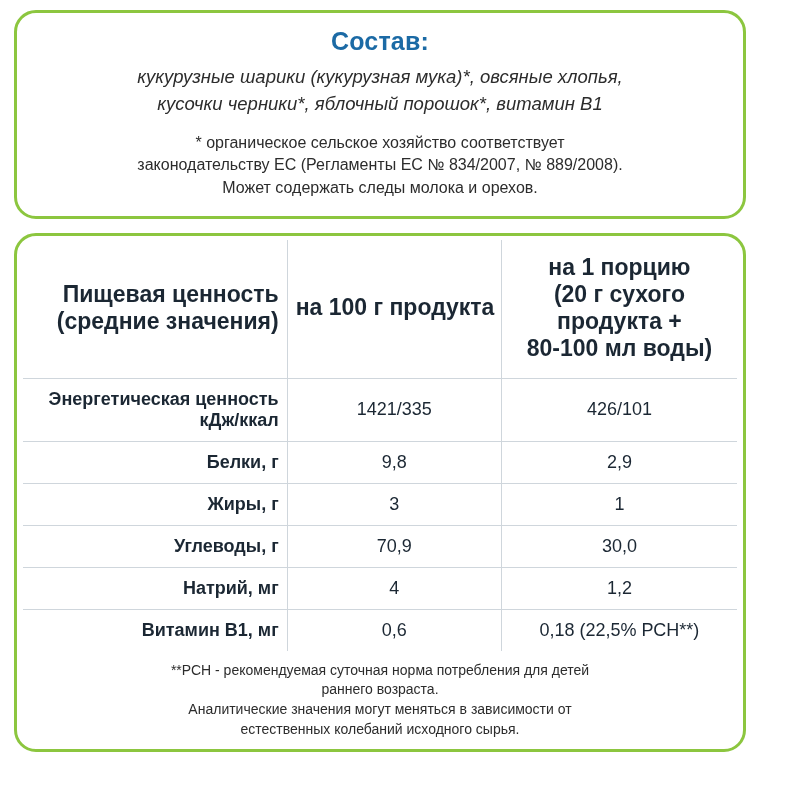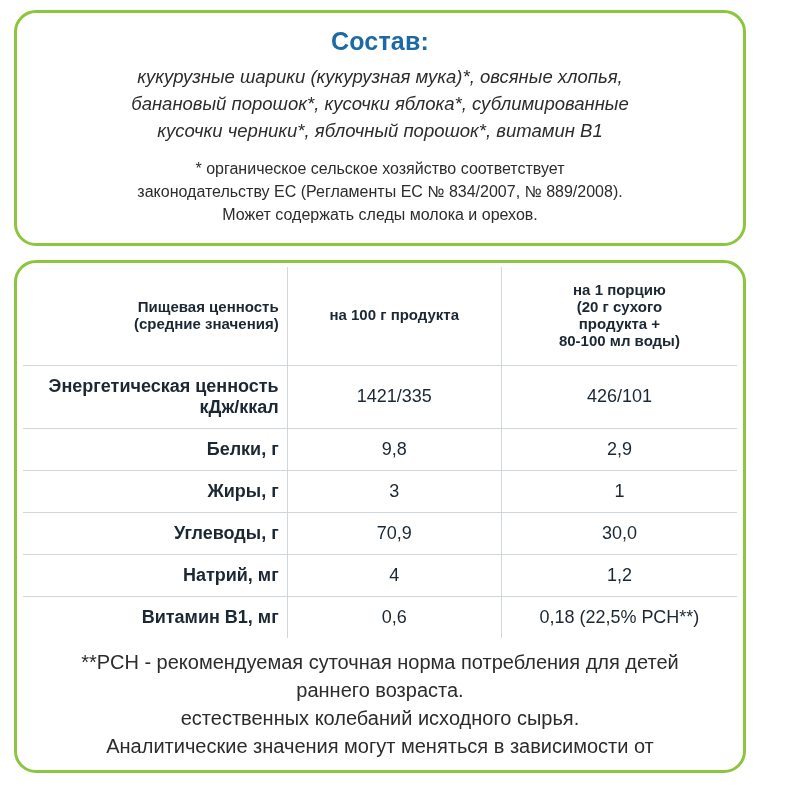--- a/index.html
+++ b/index.html
@@ -79,21 +79,21 @@
   table.nutrition td {
     border-bottom: 1.5px solid #cfd6dc;
     padding: 10px 8px;
     vertical-align: middle;
   }
   table.nutrition th + th,
   table.nutrition td + td {
     border-left: 1.5px solid #cfd6dc;
   }
   table.nutrition thead th {
-    font-size: 15px;
+    font-size: 23px;
     font-weight: bold;
     color: #1b2733;
     text-align: center;
     padding: 14px 8px 16px 8px;
   }
   table.nutrition thead th.left-head {
     text-align: right;
     padding-left: 18px;
   }
   table.nutrition thead th .hl {
@@ -113,40 +113,39 @@
   table.nutrition tbody td.label .sub {
     display: block;
   }
   table.nutrition tbody tr:last-child td {
     border-bottom: none;
   }
 
   .footnote {
     margin-top: 10px;
     text-align: center;
-    font-size: 20px;
+    font-size: 14px;
     line-height: 1.4;
     color: #2c2c2c;
     padding: 0 12px;
   }
   .footnote .line {
     display: block;
     white-space: nowrap;
   }
 </style>
 </head>
 <body>
 
 <div class="page">
 
   <section class="composition-panel">
     <h1 class="composition-title">Состав:</h1>
     <div class="composition-body">
       <span class="line">кукурузные шарики (кукурузная мука)*, овсяные хлопья,</span>
-      <span class="line">банановый порошок*, кусочки яблока*, сублимированные</span>
       <span class="line">кусочки черники*, яблочный порошок*, витамин В1</span>
     </div>
     <div class="composition-note">
       <span class="line">* органическое сельское хозяйство соответствует</span>
       <span class="line">законодательству ЕС (Регламенты ЕС № 834/2007, № 889/2008).</span>
       <span class="line">Может содержать следы молока и орехов.</span>
     </div>
   </section>
 
   <section class="nutrition-panel">
@@ -216,18 +215,18 @@
           </td>
           <td>0,6</td>
           <td>0,18 (22,5% РСН**)</td>
         </tr>
       </tbody>
     </table>
 
     <div class="footnote">
       <span class="line">**РСН - рекомендуемая суточная норма потребления для детей</span>
       <span class="line">раннего возраста.</span>
+      <span class="line">Аналитические значения могут меняться в зависимости от</span>
       <span class="line">естественных колебаний исходного сырья.</span>
-      <span class="line">Аналитические значения могут меняться в зависимости от</span>
     </div>
   </section>
 
 </div>
 
 </body></html>

